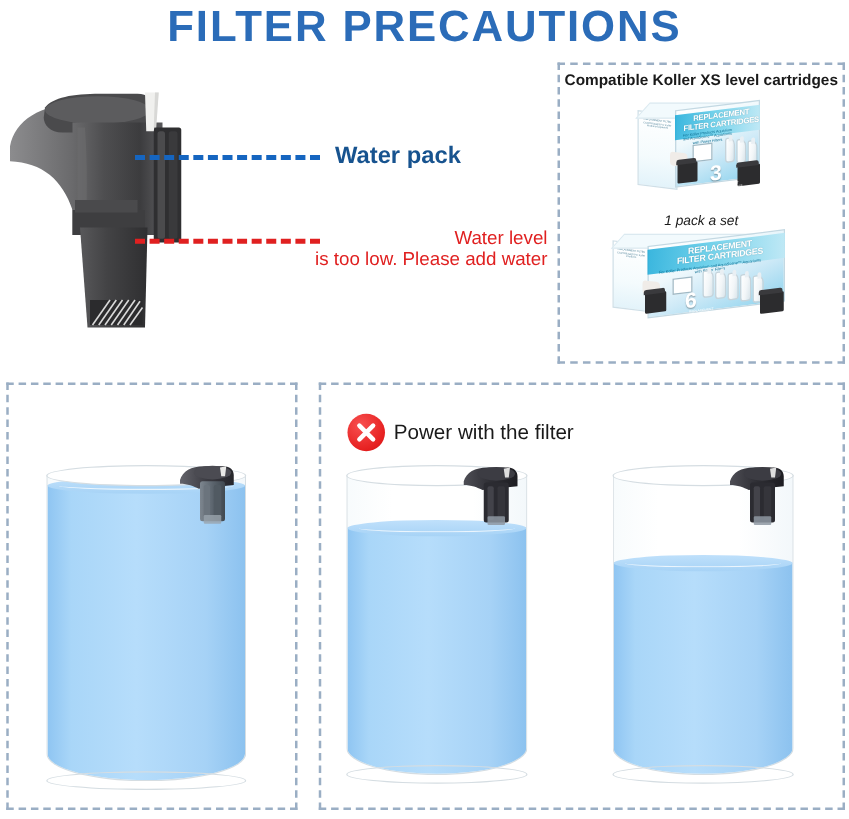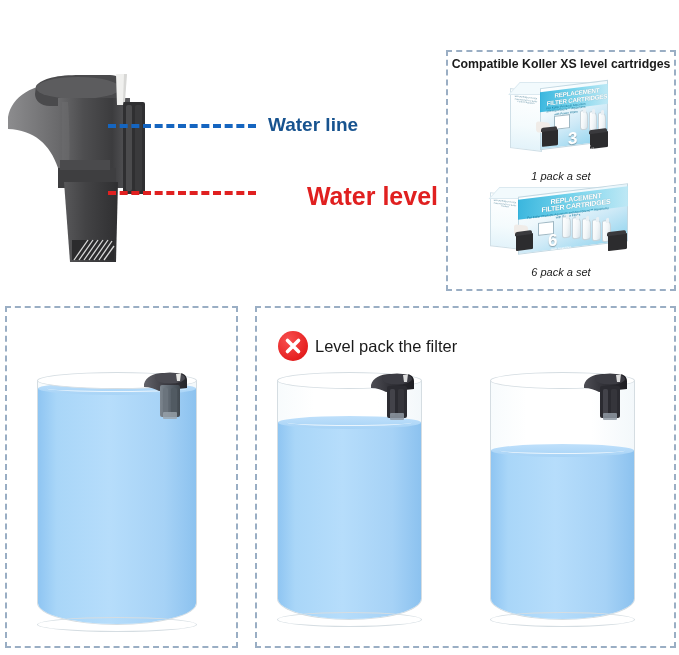--- a/index.html
+++ b/index.html
@@ -161,21 +161,21 @@
   .dash-red  { border-top-color: #e02020; }
 
   .lbl-waterline {
     position: absolute;
     font-size: 19px; font-weight: 700;
     color: #17538f;
     white-space: nowrap;
   }
   .lbl-waterlevel {
     position: absolute;
-    font-size: 25px; font-weight: 700;
+    font-size: 15px; font-weight: 400;
     color: #e02020;
     white-space: nowrap;
     text-align: right;
   }
   .lbl-waterlevel .l2 { display: block; }
 
   
   .panel-good {
     position: absolute;
     left: 5px; top: 306px;
@@ -257,20 +257,21 @@
   }
 
   
   .mini-filter { position: absolute; }
 </style>
 </head>
 <body>
 
 <div id="root">
 
+  <div class="title">FILTER PRECAUTIONS</div>
 
   <div class="filter-illus">
     <svg width="170" height="195" viewBox="0 0 170 195">
       <defs>
         <linearGradient id="gBody" x1="0" y1="0" x2="1" y2="0">
           <stop offset="0%" stop-color="#6a6a6c"></stop>
           <stop offset="35%" stop-color="#4e4e50"></stop>
           <stop offset="75%" stop-color="#3c3c3e"></stop>
           <stop offset="100%" stop-color="#59595c"></stop>
         </linearGradient>
@@ -321,25 +322,26 @@
           <line x1="83" y1="188" x2="97" y2="168"></line>
           <line x1="88" y1="188" x2="102" y2="168"></line>
           <line x1="93" y1="188" x2="106" y2="169"></line>
           <line x1="98" y1="188" x2="108" y2="174"></line>
         </g>
       </g>
     </svg>
   </div>
 
   <div class="dash-line dash-blue" style="left:108px; top:124px; width:148px;"></div>
-  <div class="lbl-waterline" style="left:268px; top:114px;">Water line</div>
+  <div class="lbl-waterline" style="left:268px; top:114px;">Water pack</div>
 
   <div class="dash-line dash-red" style="left:108px; top:191px; width:148px;"></div>
   <div class="lbl-waterlevel" style="left:160px; top:182px; width:278px;">
     <span>Water level</span>
+    <span class="l2">is too low. Please add water</span>
   </div>
 
   <div class="cartridge-panel">
     <div class="cartridge-heading">Compatible Koller XS level cartridges</div>
 
     <div class="pack" style="top:22px;">
       <div class="box-wrap" style="width:110px;height:90px;">
         <div class="carton" style="position:absolute;left:0;top:0;width:110px;height:90px;">
 
           <div class="face-side" style="left:4px; top:16px; width:32px; height:60px;"></div>
@@ -398,21 +400,20 @@
           <div class="handpad" style="left:28px; top:43px; width:14px; height:11px; transform: skewY(7deg);"></div>
           <div class="blackfilter" style="left:30px; top:52px; width:17px; height:16px; transform: skewY(-7deg);"></div>
           <div class="blackfilter" style="left:122px; top:52px; width:19px; height:16px; transform: skewY(-7deg);"></div>
           <div class="bignum" style="left:62px; top:50px; font-size:17px; transform: skewY(-7deg);">6</div>
           <div class="numcap" style="left:58px; top:66px; width:34px; font-size:2.6px; transform: skewY(-7deg);">
             <span>REPLACEMENT</span><br>
             <span>FILTER CARTRIDGES</span>
           </div>
         </div>
       </div>
-      <div class="pack-caption">6 pack a set</div>
     </div>
   </div>
 
   <div class="panel-good"></div>
 
 
   <div class="tank" style="left:37px; top:380px; width:160px; height:245px;">
     <div class="glass">
       <div class="water" style="top:8px; height:237px;"></div>
       <div class="water-surface" style="top:2px;"></div>
@@ -447,21 +448,21 @@
   </div>
 
   <div class="panel-bad"></div>
 
   <div class="caption-row" style="left:278px; top:331px;">
     <div class="badge no">
       <svg width="30" height="30" viewBox="0 0 30 30">
         <path d="M9.5,9.5 L20.5,20.5 M20.5,9.5 L9.5,20.5" fill="none" stroke="#ffffff" stroke-width="3.6" stroke-linecap="round"></path>
       </svg>
     </div>
-    <div class="caption-text">Level pack the filter</div>
+    <div class="caption-text">Power with the filter</div>
   </div>
 
 
   <div class="tank" style="left:277px; top:380px; width:145px; height:240px;">
     <div class="glass">
       <div class="water" style="top:42px; height:198px;"></div>
       <div class="water-surface" style="top:36px;"></div>
       <div class="water-surface-line" style="top:39px;"></div>
     </div>
     <div class="rim"></div>

